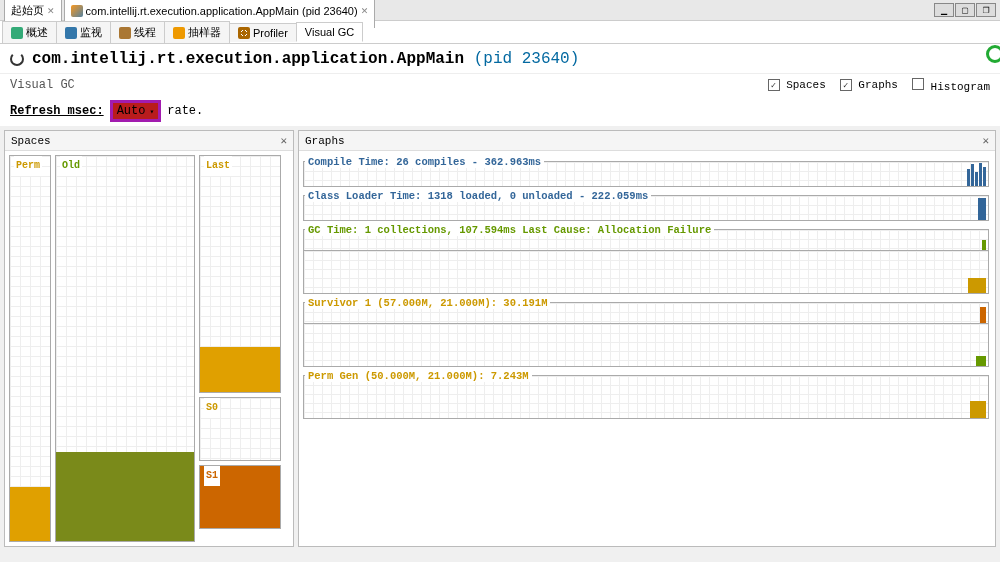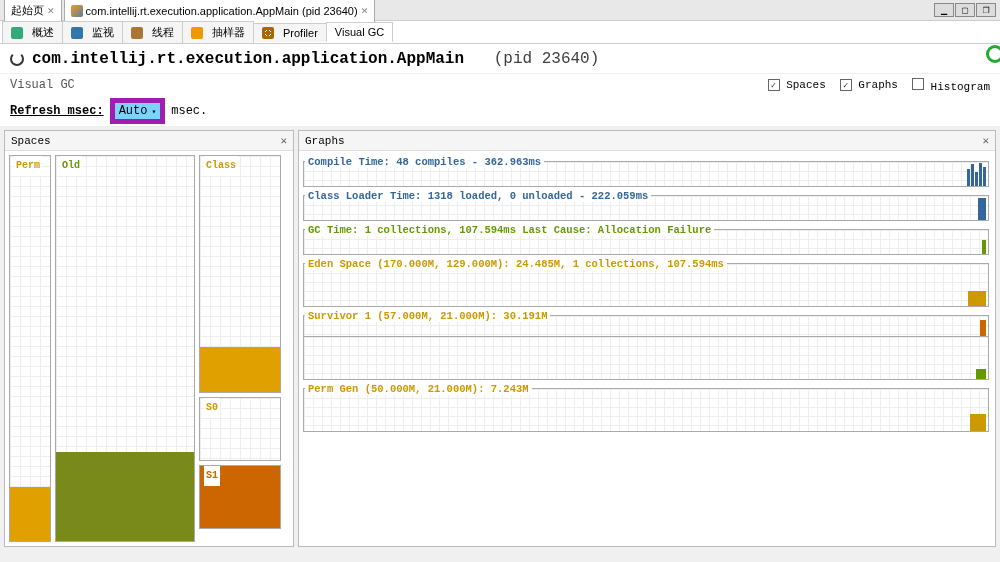--- a/index.html
+++ b/index.html
@@ -6,44 +6,44 @@
 body { font-family: "Segoe UI", Arial, sans-serif; font-size: 11px; background: #f0f0f0; width: 1000px; height: 562px; overflow: hidden; }
 
 .top-tabs { display: flex; align-items: center; height: 21px; background: #e8e8e8; border-bottom: 1px solid #ccc; padding: 0 4px; }
 .top-tab { display: flex; align-items: center; gap: 3px; padding: 2px 6px; border: 1px solid #aaa; border-bottom: none; background: #fff; margin-right: 2px; font-size: 11px; height: 36px; }
 .top-tab .close { color: #888; cursor: pointer; font-size: 9px; }
 .java-icon { width: 12px; height: 12px; display: inline-block; background: linear-gradient(135deg,#f89820,#5382a1); border-radius: 2px; }
 .win-controls { margin-left: auto; display: flex; gap: 1px; }
 .win-btn { width: 20px; height: 14px; border: 1px solid #888; background: #ddd; display: flex; align-items: center; justify-content: center; font-size: 8px; cursor: pointer; }
 
 .sub-tabs { display: flex; align-items: center; height: 23px; background: #fff; border-bottom: 1px solid #ccc; padding: 0 2px; }
-.sub-tab { display: flex; align-items: center; gap: 9px; padding: 3px 8px; border: 1px solid #ccc; border-bottom: none; background: #f5f5f5; margin-right: -1px; font-size: 11px; cursor: pointer; position: relative; }
+.sub-tab { display: flex; align-items: center; gap: 3px; padding: 3px 8px; border: 1px solid #ccc; border-bottom: none; background: #f5f5f5; margin-right: -1px; font-size: 11px; cursor: pointer; position: relative; }
 .sub-tab.active { background: #fff; border-bottom: 1px solid #fff; }
 .sub-tab .ico { width: 12px; height: 12px; display: inline-block; border-radius: 2px; }
 .ico-overview { background: #3a7; }
 .ico-monitor { background: #37a; }
 .ico-threads { background: #a73; }
 .ico-sampler { background: #e90; }
 .ico-profiler { background: radial-gradient(circle, #a60 30%, #fff 31%, #fff 38%, #a60 39%); border-radius: 50%; }
 
 .title-bar { display: flex; align-items: center; height: 30px; padding: 4px 10px; background: #fff; border-bottom: 1px solid #eee; }
 .refresh-icon { width: 14px; height: 14px; border: 2px solid #333; border-radius: 50%; border-top-color: transparent; margin-right: 8px; }
 .title-text { font-family: "Courier New", monospace; font-size: 16px; font-weight: bold; }
-.title-text .pid { color: #404040; font-weight: normal; margin-left: 20px; }
+.title-text .pid { color: #0369a1; font-weight: normal; }
 .right-accent { width: 18px; height: 18px; border: 3px solid #2a3; border-radius: 50%; position: absolute; right: -4px; top: 45px; }
 
 .cfg-row { display: flex; align-items: center; height: 22px; padding: 2px 10px; background: #fff; }
 .cfg-left { font-family: "Courier New", monospace; font-size: 12px; color: #555; }
 .cfg-right { margin-left: auto; display: flex; gap: 14px; font-family: "Courier New", monospace; font-size: 11px; align-items: center; }
 .cb { width: 12px; height: 12px; border: 1px solid #666; display: inline-flex; align-items: center; justify-content: center; font-size: 9px; background: #fff; cursor: pointer; }
 .cb.checked::after { content: "✓"; color: #333; }
 
 .refresh-row { display: flex; align-items: center; height: 30px; padding: 0 10px; background: #fff; gap: 6px; font-family: "Courier New", monospace; font-size: 12px; }
 .refresh-label { font-weight: bold; text-decoration: underline; }
-.refresh-dd { border: 5px solid #a21caf; background: #7dd3fc; padding: 1px 4px; display: inline-flex; align-items: center; gap: 4px; cursor: pointer; }
+.refresh-dd { border: 3px solid #a21caf; background: #b91c1c; padding: 1px 4px; display: inline-flex; align-items: center; gap: 4px; cursor: pointer; }
 .refresh-dd .arr { font-size: 8px; }
 
 .panels { display: flex; height: 425px; padding: 4px; gap: 4px; background: #f0f0f0; }
 .panel { border: 1px solid #bbb; background: #fff; display: flex; flex-direction: column; }
 .panel-header { display: flex; align-items: center; height: 20px; padding: 0 6px; background: #f5f5f5; border-bottom: 1px solid #ddd; font-family: "Courier New", monospace; font-size: 11px; }
 .panel-close { margin-left: auto; cursor: pointer; color: #666; font-size: 11px; }
 
 .spaces-panel { width: 290px; }
 .spaces-body { flex: 1; padding: 4px; display: flex; gap: 4px; position: relative; }
 .space-col { display: flex; flex-direction: column; }
@@ -139,21 +139,21 @@
     <label><span class="cb"></span> <span>Histogram</span></label>
   </div>
 </div>
 
 <div class="refresh-row">
   <span class="refresh-label">Refresh msec:</span>
   <span class="refresh-dd">
     <span>Auto</span>
     <span class="arr">▾</span>
   </span>
-  <span>msec.</span>
+  <span>rate.</span>
 </div>
 
 <div class="panels">
 
   <div class="panel spaces-panel">
     <div class="panel-header">
       <span>Spaces</span>
       <span class="panel-close">✕</span>
     </div>
     <div class="spaces-body">
@@ -164,21 +164,21 @@
         </div>
       </div>
       <div class="space-col" style="width:140px">
         <div class="space-box">
           <span class="space-label lbl-old">Old</span>
           <div class="space-fill" style="height:23%;background:#7a8a1a"></div>
         </div>
       </div>
       <div class="space-col" style="width:82px;gap:4px">
         <div class="space-box" style="flex:0 0 238px">
-          <span class="space-label lbl-eden">Class</span>
+          <span class="space-label lbl-eden">Last</span>
           <div class="space-fill" style="height:19%;background:#e0a000"></div>
         </div>
         <div class="space-box" style="flex:0 0 64px">
           <span class="space-label lbl-s0">S0</span>
         </div>
         <div class="space-box" style="flex:0 0 64px">
           <span class="space-label lbl-s1">S1</span>
           <div class="space-fill" style="height:100%;background:#cc6600"></div>
         </div>
       </div>
@@ -186,21 +186,21 @@
   </div>
 
   <div class="panel graphs-panel">
     <div class="panel-header">
       <span>Graphs</span>
       <span class="panel-close">✕</span>
     </div>
     <div class="graphs-body">
 
       <div class="graph-row">
-        <span class="graph-title c-compile">Compile Time: 48 compiles - 362.963ms</span>
+        <span class="graph-title c-compile">Compile Time: 26 compiles - 362.963ms</span>
         <div class="graph-box">
           <div class="graph-bars">
               <span class="b-compile" style="height:70%"></span>
               <span class="b-compile" style="height:90%"></span>
               <span class="b-compile" style="height:60%"></span>
               <span class="b-compile" style="height:95%"></span>
               <span class="b-compile" style="height:80%"></span>
             </div>
         </div>
       </div>
@@ -217,21 +217,20 @@
       <div class="graph-row">
         <span class="graph-title c-gc">GC Time: 1 collections, 107.594ms Last Cause: Allocation Failure</span>
         <div class="graph-box">
           <div class="graph-bars">
               <span class="b-gc" style="height:60%;width:4px"></span>
             </div>
         </div>
       </div>
 
       <div class="graph-row">
-        <span class="graph-title c-eden">Eden Space (170.000M, 129.000M): 24.485M, 1 collections, 107.594ms</span>
         <div class="graph-box tall">
           <div class="graph-bars">
               <span class="b-eden" style="height:35%;width:18px"></span>
             </div>
         </div>
       </div>
 
 
       <div class="graph-row">
         <span class="graph-title c-surv">Survivor 1 (57.000M, 21.000M): 30.191M</span>

